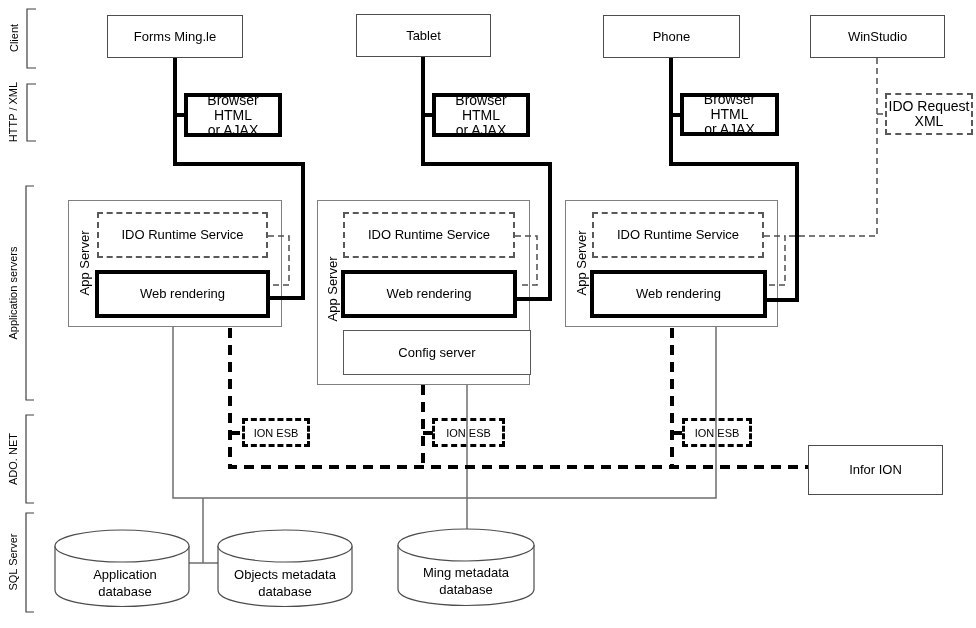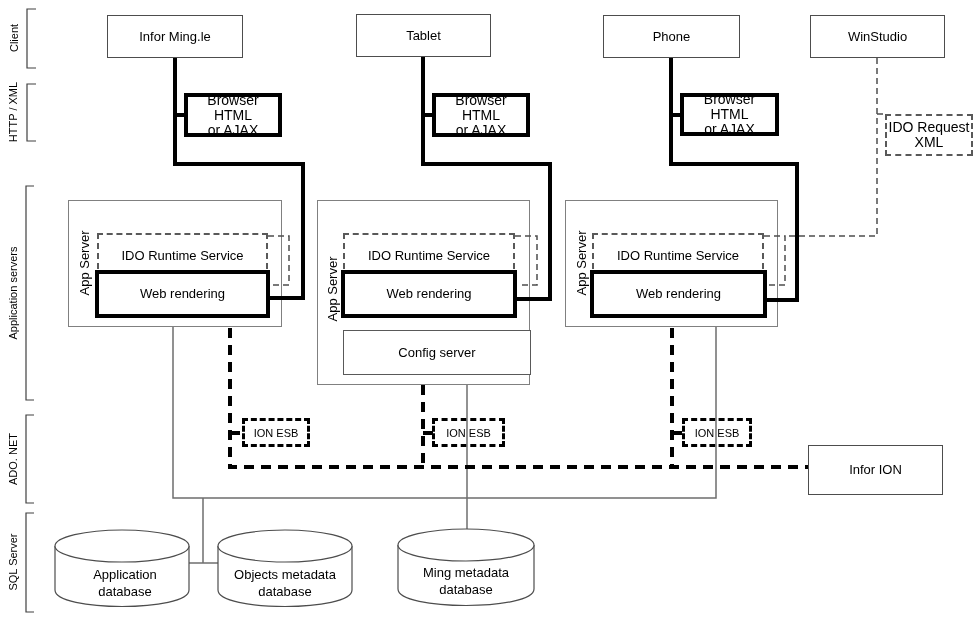--- a/index.html
+++ b/index.html
@@ -9,21 +9,21 @@
   }
   #wires { position:absolute; left:0; top:0; width:976px; height:628px; pointer-events:none; z-index:5; }
   .box {
     position:absolute; background:#fff; display:flex; flex-direction:column;
     align-items:center; justify-content:center; text-align:center; line-height:16px;
     font-size:13px; z-index:2; box-sizing:border-box;
   }
   .thin   { border:1px solid #4d4d4d; }
   .gray   { border:1px solid #808080; }
   .thick  { border:4px solid #000; }
-  .dash   { border:2px dashed #595959; background:transparent;margin-top:21px; }
+  .dash   { border:2px dashed #595959; background:transparent; }
   .dashthick { border:3px dashed #000; background:transparent; z-index:3; }
   .vlabel {
     position:absolute; transform:translate(-50%,-50%) rotate(-90deg);
     white-space:nowrap; font-size:11px; z-index:2;
   }
   .applabel {
     position:absolute; transform:translate(-50%,-50%) rotate(-90deg);
     white-space:nowrap; font-size:13px; z-index:4;
   }
   .dblabel {
@@ -96,21 +96,21 @@
     </g>
   </svg>
 
   <div class="vlabel" style="left:14px; top:38px;">Client</div>
   <div class="vlabel" style="left:13px; top:112px;">HTTP / XML</div>
   <div class="vlabel" style="left:13px; top:293px;">Application servers</div>
   <div class="vlabel" style="left:13px; top:459px;">ADO. NET</div>
   <div class="vlabel" style="left:13px; top:562px;">SQL Server</div>
 
   <div class="box thin" style="left:107px; top:15px; width:136px; height:43px;">
-    <span>Infor Ming.le</span>
+    <span>Forms Ming.le</span>
   </div>
   <div class="box thin" style="left:356px; top:14px; width:135px; height:43px;">
     <span>Tablet</span>
   </div>
   <div class="box thin" style="left:603px; top:15px; width:137px; height:43px;">
     <span>Phone</span>
   </div>
   <div class="box thin" style="left:810px; top:15px; width:135px; height:43px;">
     <span>WinStudio</span>
   </div>

